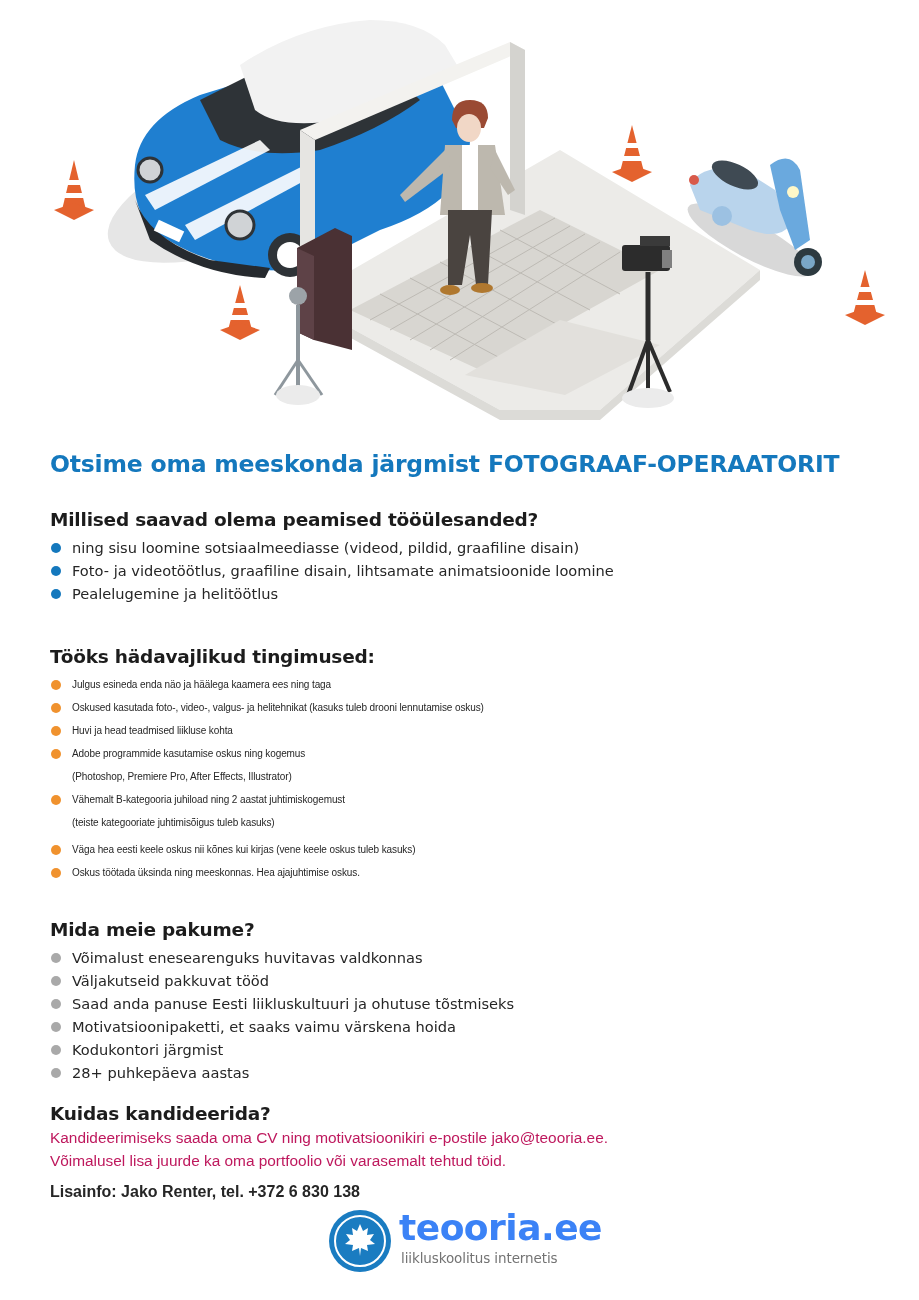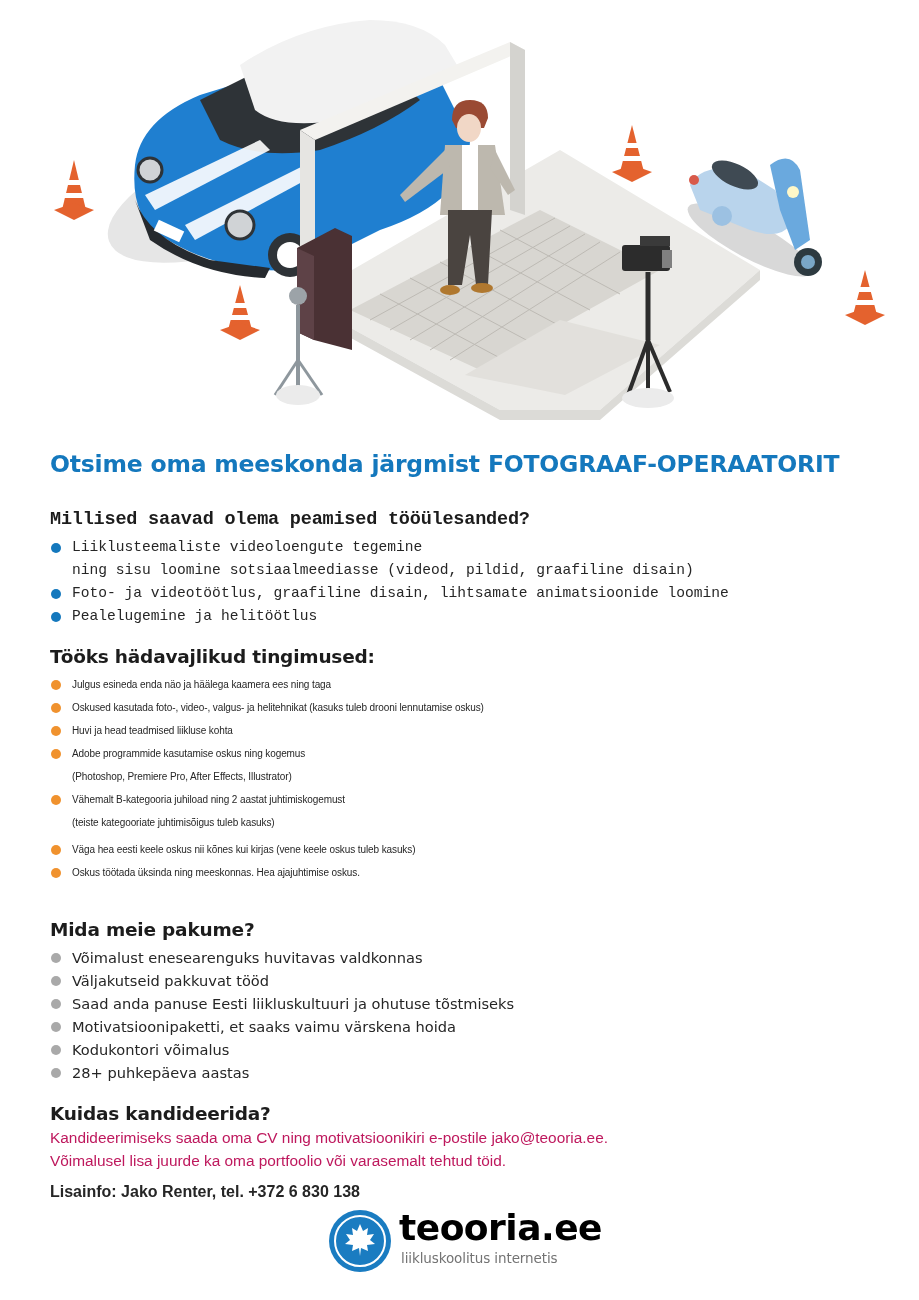--- a/index.html
+++ b/index.html
@@ -11,37 +11,37 @@
            font-size:23.5px; color:#1478bd; letter-spacing:-0.2px; white-space:nowrap; }
   .section { position:absolute; left:50px; width:840px; }
   .section h2 { margin:0 0 4px 0; font-size:18.5px; font-weight:bold; color:#1c1c1c;
                 letter-spacing:-0.2px; line-height:24px; }
   .section ul { list-style:none; margin:0; padding:0; }
   .section li { position:relative; padding-left:22px; font-size:14.6px; line-height:23px;
                 color:#262626; white-space:nowrap; }
   .section li .dot { position:absolute; left:1px; top:7px; width:10px; height:10px;
                      border-radius:50%; }
   .section li .line2 { display:block; }
-  .s1 { top:508px;font-family:Liberation Mono, monospace; }
+  .s1 { top:508px; }
   .s2 { top:645px; }
   .s2 li { font-family:"Liberation Sans", sans-serif; font-size:10px; letter-spacing:-0.1px; }
   .s2 li.gap { margin-top:4px; }
   .s3 { top:918px; }
   .s4 { top:1102px; }
   .s4 p { margin:0; font-family:"Liberation Sans", sans-serif; font-size:15.4px; line-height:23px; color:#be185d; }
   .contact { position:absolute; left:50px; top:1183px; font-family:"Liberation Sans", sans-serif;
              font-size:16px; font-weight:bold; color:#262626; }
   .logo { position:absolute; left:329px; top:1210px; width:280px; height:66px; }
   .logo-circle { position:absolute; left:0; top:0; width:62px; height:62px; border-radius:50%;
                  background:#1a7cc1; }
   .logo-circle .inner { position:absolute; left:5px; top:5px; width:48px; height:48px; border-radius:50%;
                         border:2px solid #ffffff; background:#1a7cc1; }
   .logo-circle svg { position:absolute; left:13px; top:12px; }
   .logo-name { position:absolute; left:70px; top:-4px; font-size:36px; font-weight:bold;
-               color:#000000; letter-spacing:-0.5px; line-height:44px; }
+               color:#3b82f6; letter-spacing:-0.5px; line-height:44px; }
   .logo-tag { position:absolute; left:72px; top:40px; font-size:13.5px; font-weight:normal;
               color:#737373; letter-spacing:-0.1px; white-space:nowrap; }
 </style>
 </head>
 <body>
 
 <div class="hero">
   <svg width="919" height="420" viewBox="0 0 919 420">
 
     <polygon points="300,300 560,150 760,270 600,410 500,410 300,300" fill="#ecebe8"></polygon>
@@ -157,21 +157,21 @@
       <polygon points="845,315 865,325 885,315 865,308" fill="#e4622e"></polygon>
     </g>
   </svg>
 </div>
 
 <h1 class="title" style="margin:0;">Otsime oma meeskonda järgmist FOTOGRAAF-OPERAATORIT</h1>
 
 <div class="section s1">
   <h2>Millised saavad olema peamised tööülesanded?</h2>
   <ul>
-    <li><span class="dot" style="background:#1478bd"></span><span>Liiklusteemaliste videoloengute tegemine</span><span class="line2">ning sisu loomine sotsiaalmeediasse (videod, pildid, graafiline disain)</span></li>
+    <li><span class="dot" style="background:#1478bd"></span><span class="line2">ning sisu loomine sotsiaalmeediasse (videod, pildid, graafiline disain)</span></li>
     <li><span class="dot" style="background:#1478bd"></span><span>Foto- ja videotöötlus, graafiline disain, lihtsamate animatsioonide loomine</span></li>
     <li><span class="dot" style="background:#1478bd"></span><span>Pealelugemine ja helitöötlus</span></li>
   </ul>
 </div>
 
 <div class="section s2">
   <h2>Tööks hädavajlikud tingimused:</h2>
   <ul>
     <li><span class="dot" style="background:#f0922e"></span><span>Julgus esineda enda näo ja häälega kaamera ees ning taga</span></li>
     <li><span class="dot" style="background:#f0922e"></span><span>Oskused kasutada foto-, video-, valgus- ja helitehnikat (kasuks tuleb drooni lennutamise oskus)</span></li>
@@ -183,21 +183,21 @@
   </ul>
 </div>
 
 <div class="section s3">
   <h2>Mida meie pakume?</h2>
   <ul>
     <li><span class="dot" style="background:#a9a9a9"></span><span>Võimalust enesearenguks huvitavas valdkonnas</span></li>
     <li><span class="dot" style="background:#a9a9a9"></span><span>Väljakutseid pakkuvat tööd</span></li>
     <li><span class="dot" style="background:#a9a9a9"></span><span>Saad anda panuse Eesti liikluskultuuri ja ohutuse tõstmiseks</span></li>
     <li><span class="dot" style="background:#a9a9a9"></span><span>Motivatsioonipaketti, et saaks vaimu värskena hoida</span></li>
-    <li><span class="dot" style="background:#a9a9a9"></span><span>Kodukontori võimalus</span></li>
+    <li><span class="dot" style="background:#a9a9a9"></span><span>Kodukontori järgmist</span></li>
     <li><span class="dot" style="background:#a9a9a9"></span><span>28+ puhkepäeva aastas</span></li>
   </ul>
 </div>
 
 <div class="section s4">
   <h2 style="margin-bottom:0;">Kuidas kandideerida?</h2>
   <p>Kandideerimiseks saada oma CV ning motivatsioonikiri e-postile jako@teooria.ee.</p>
   <p>Võimalusel lisa juurde ka oma portfoolio või varasemalt tehtud töid.</p>
 </div>
 

